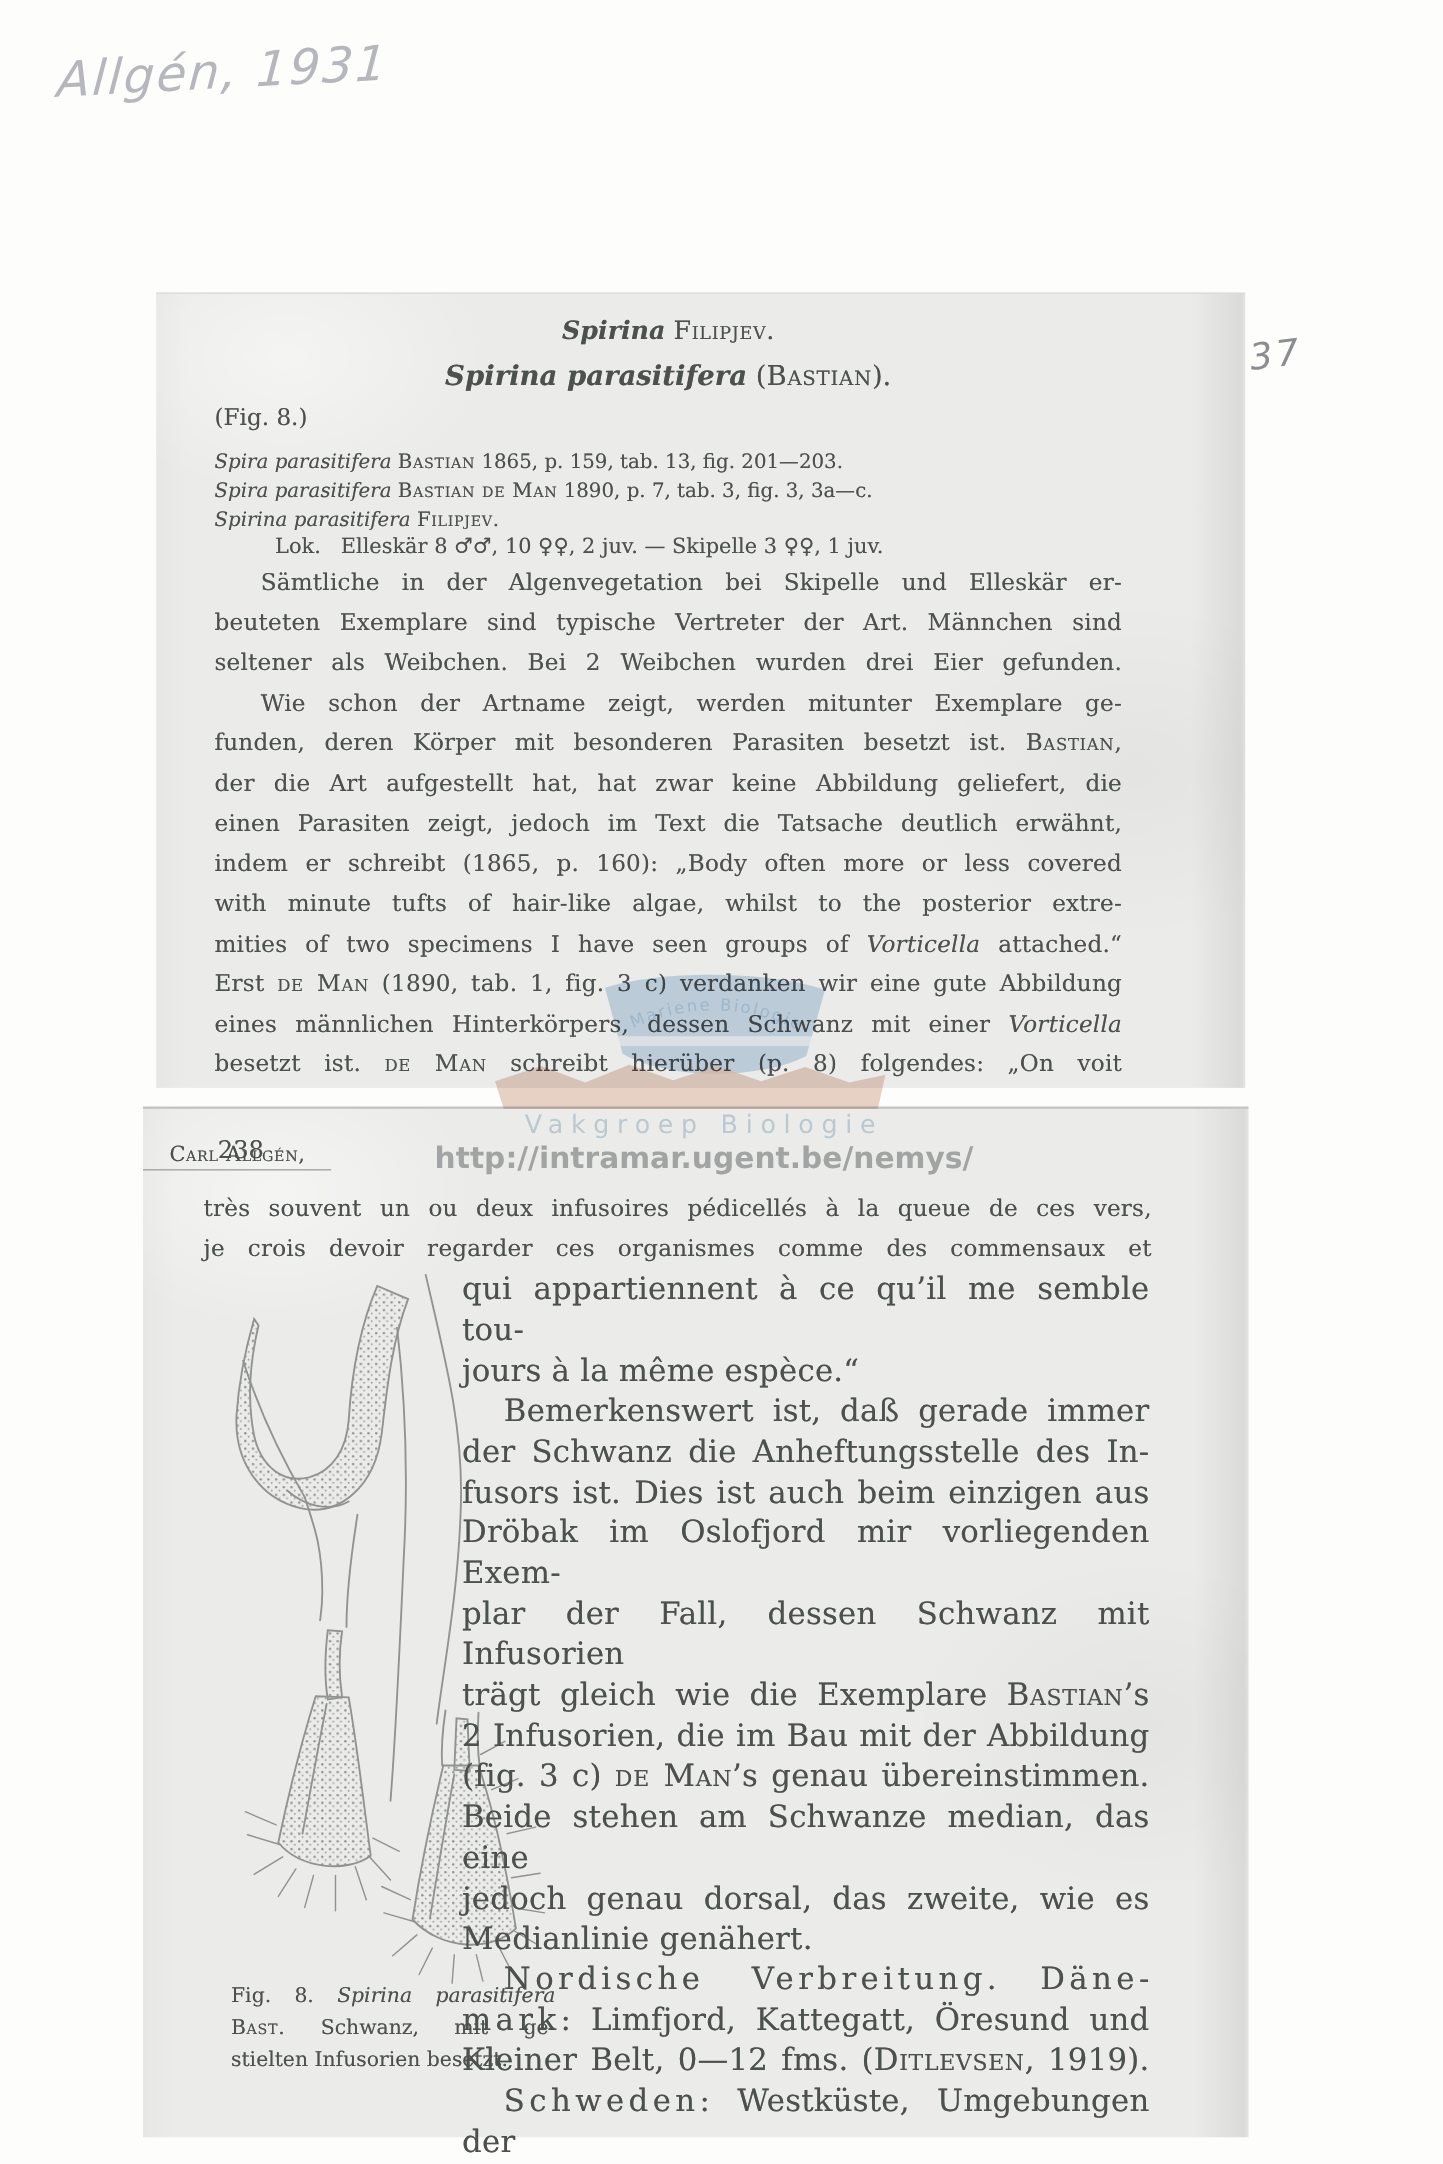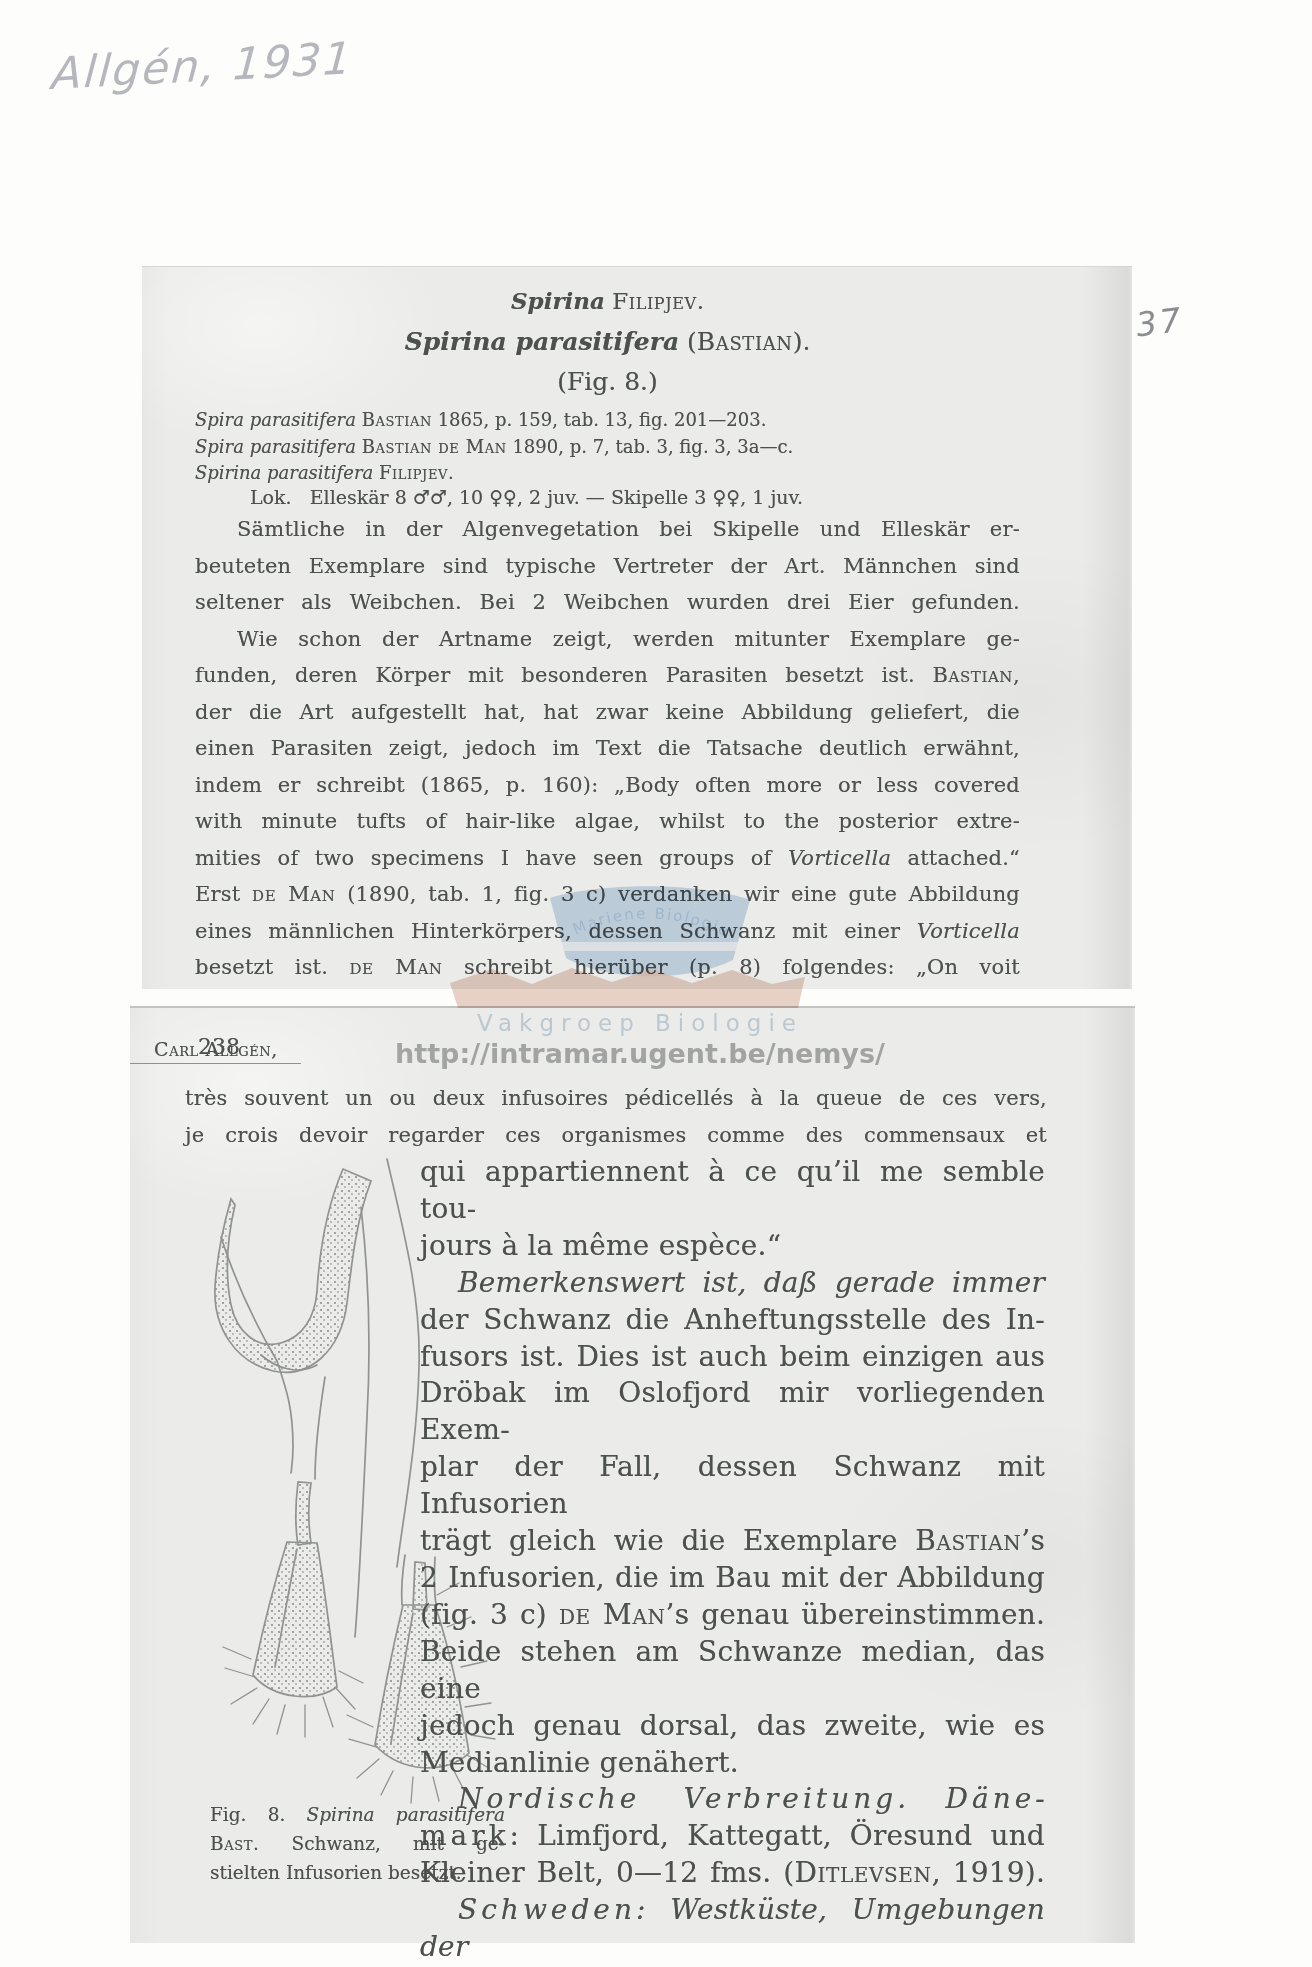--- a/index.html
+++ b/index.html
@@ -22,32 +22,32 @@
   #clip2{left:130px;top:1006px;width:1005px;height:935px;border-top:2px solid #c2c3c1;}
   .ink{color:#4c504e;text-shadow:0 0 0.6px rgba(76,80,78,0.55);}
   sc{font-variant:small-caps;letter-spacing:0.6px;}
   sp{letter-spacing:4px;}
   .jline{text-align:justify;text-align-last:justify;}
   .jline.last{text-align-last:left;}
   .indent{text-indent:42px;}
   
   .p1-title1{position:absolute;left:53px;top:20px;width:825px;text-align:center;font-size:23px;}
   .p1-title2{position:absolute;left:53px;top:60px;width:825px;text-align:center;font-size:25px;}
-  .p1-figref{position:absolute;left:53px;top:100px;width:825px;text-align:center;font-size:25px;}
+  .p1-figref{position:absolute;left:53px;top:100px;width:825px;font-size:21px;}
   .p1-syn{position:absolute;left:53px;top:140px;width:825px;font-size:18px;line-height:26.5px;}
   .p1-lok{position:absolute;left:53px;top:219px;width:825px;font-size:19px;}
   .p1-lok .lokpad{padding-left:55px;}
   .p1-body{position:absolute;left:53px;top:244px;width:825px;font-size:21px;line-height:36.5px;letter-spacing:0.2px;}
   
   .p2-pagenum{position:absolute;left:68px;top:26px;font-size:22px;}
   .p2-head{position:absolute;left:0;top:30px;width:1005px;font-size:19px;}
   .p2-head .rh{display:inline-block;border-bottom:1px solid #8f918f;padding:0 24px 3px 24px;}
   .p2-intro{position:absolute;left:55px;top:72px;width:862px;font-size:21px;line-height:37px;letter-spacing:0.2px;}
   .p2-col{position:absolute;left:290px;top:146px;width:625px;font-size:28px;line-height:36.9px;letter-spacing:0.2px;}
-  .p2-col .indent{text-indent:38px;font-style:italic;}
+  .p2-col .indent{text-indent:38px;}
   .p2-fig{position:absolute;left:35px;top:139px;width:335px;height:660px;}
   .p2-caption{position:absolute;left:80px;top:792px;width:295px;font-size:18.5px;line-height:29px;}
   
   .hand-author{
     position:absolute;left:52px;top:40px;
     font-family:"DejaVu Sans", sans-serif;font-style:italic;font-size:44px;
     color:#b5b7bc;transform:rotate(-3deg) skewX(-7deg);letter-spacing:2px;
   }
   .hand-237{
     position:absolute;left:1112px;top:304px;

